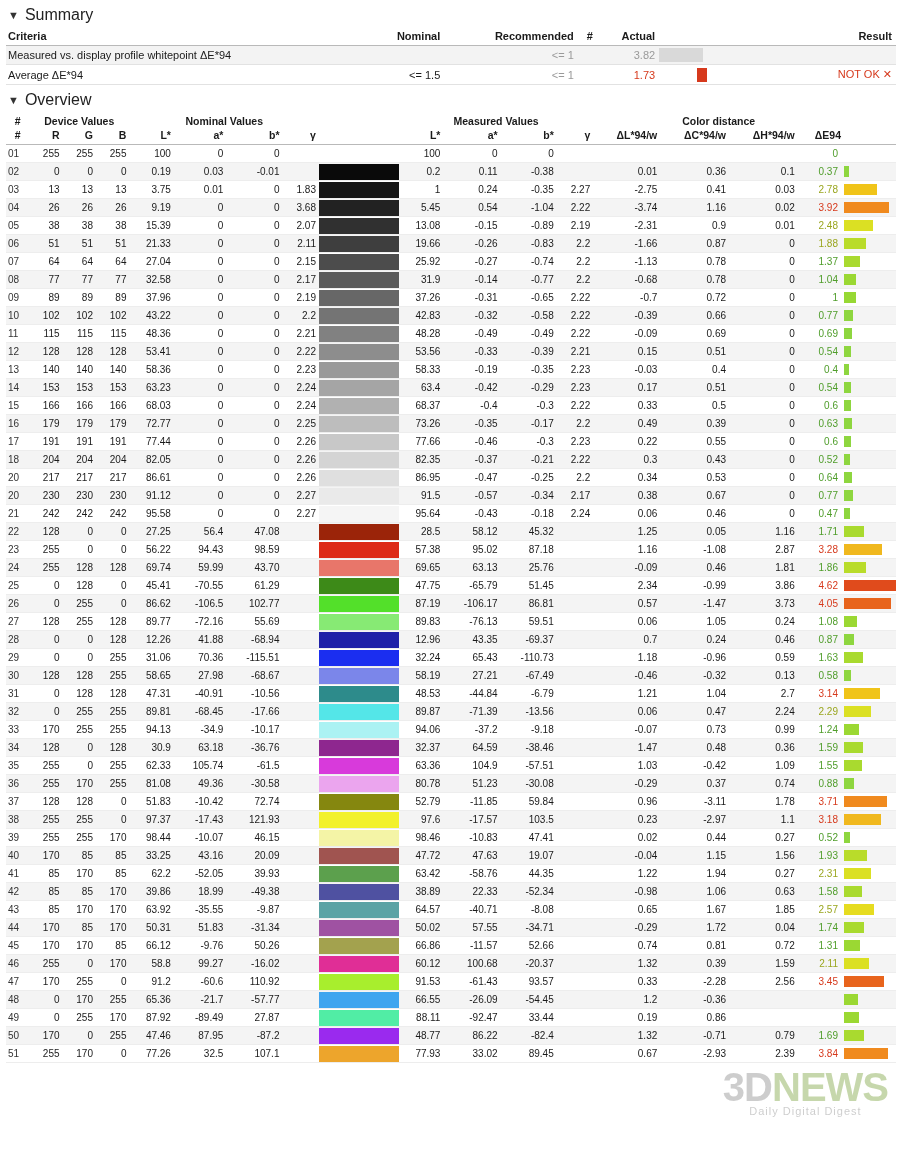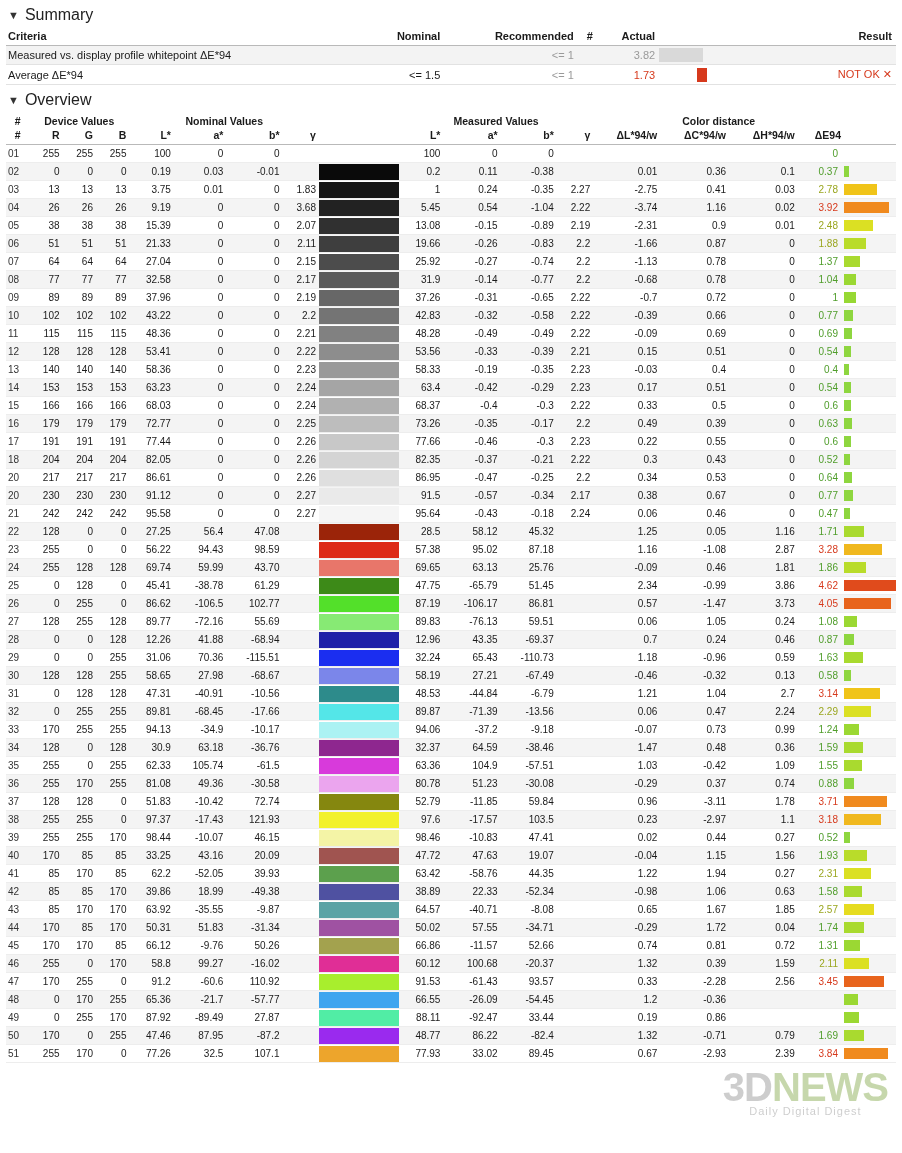--- a/index.html
+++ b/index.html
@@ -806,21 +806,21 @@
           <td class="graph">
             <div style="background: rgb(185, 220, 42); width: 22px;"></div>
           </td>
         </tr>
         <tr>
           <td class="idx">25</td>
           <td>0</td>
           <td>128</td>
           <td>0</td>
           <td>45.41</td>
-          <td>-38.78</td>
+          <td>-70.55</td>
           <td>61.29</td>
           <td></td>
           <td class="sw">
             <div style="background: rgb(61, 138, 24);"></div>
           </td>
           <td>47.75</td>
           <td>-65.79</td>
           <td>51.45</td>
           <td></td>
           <td>2.34</td>

